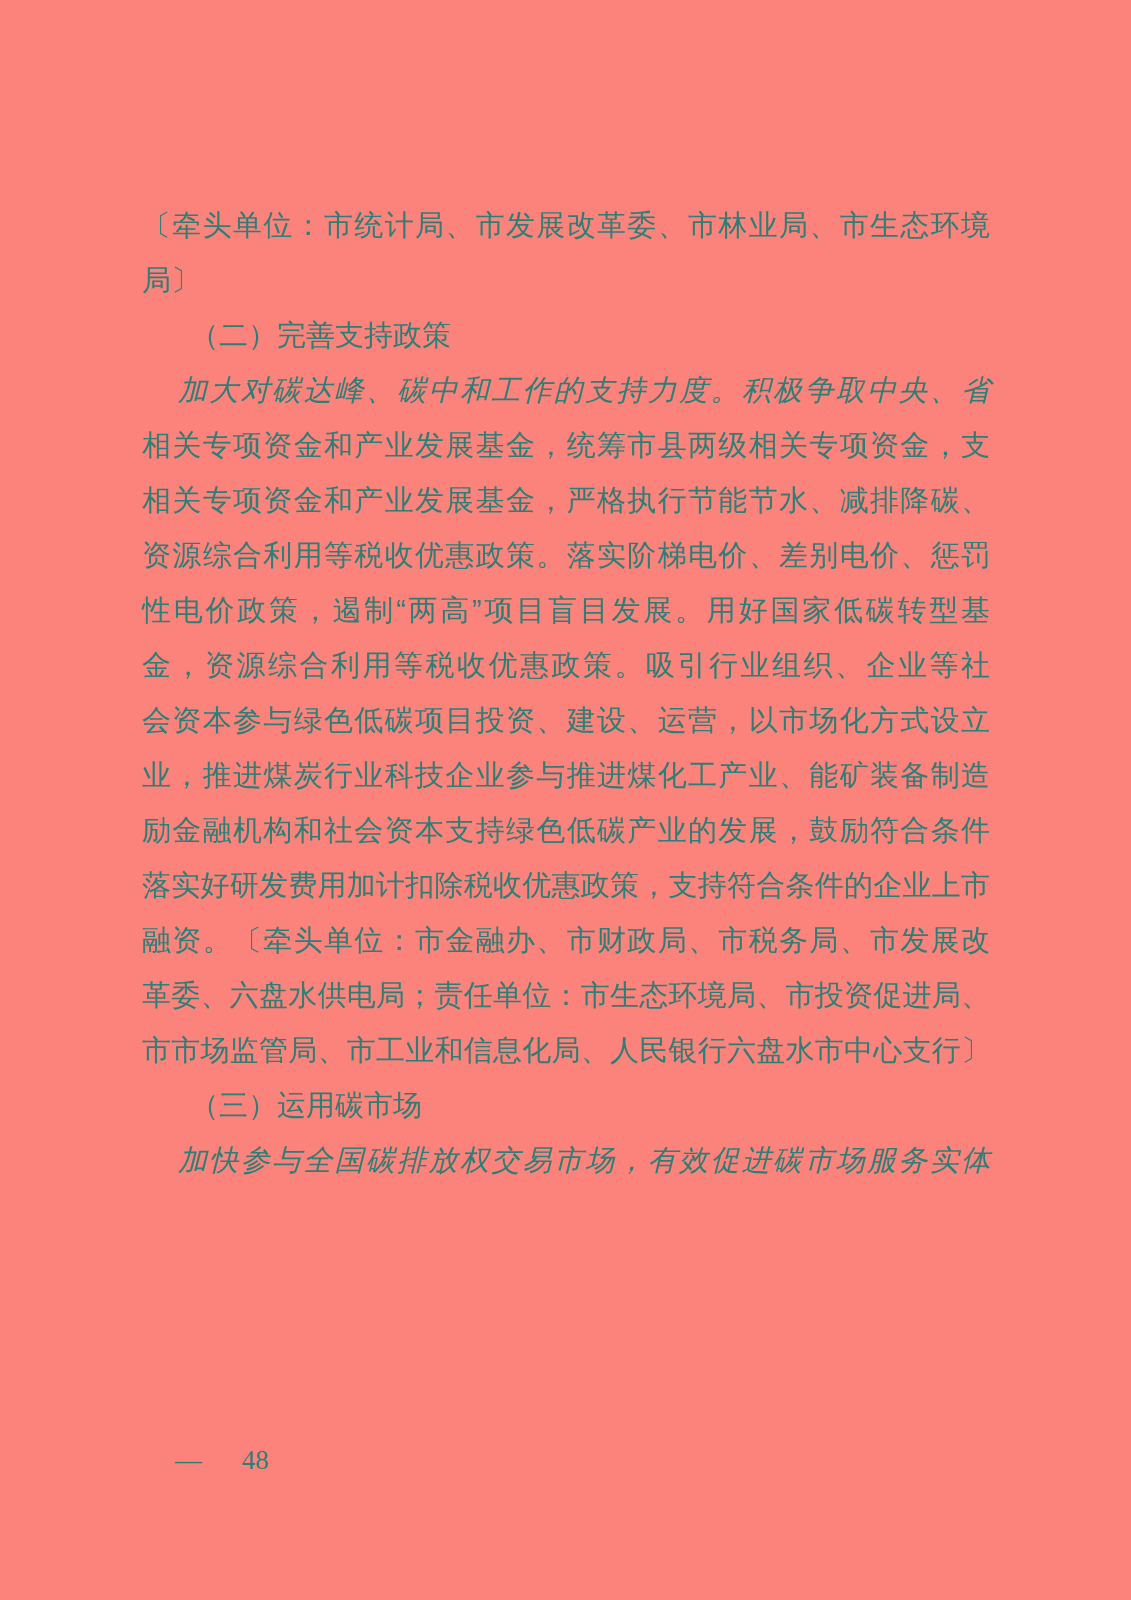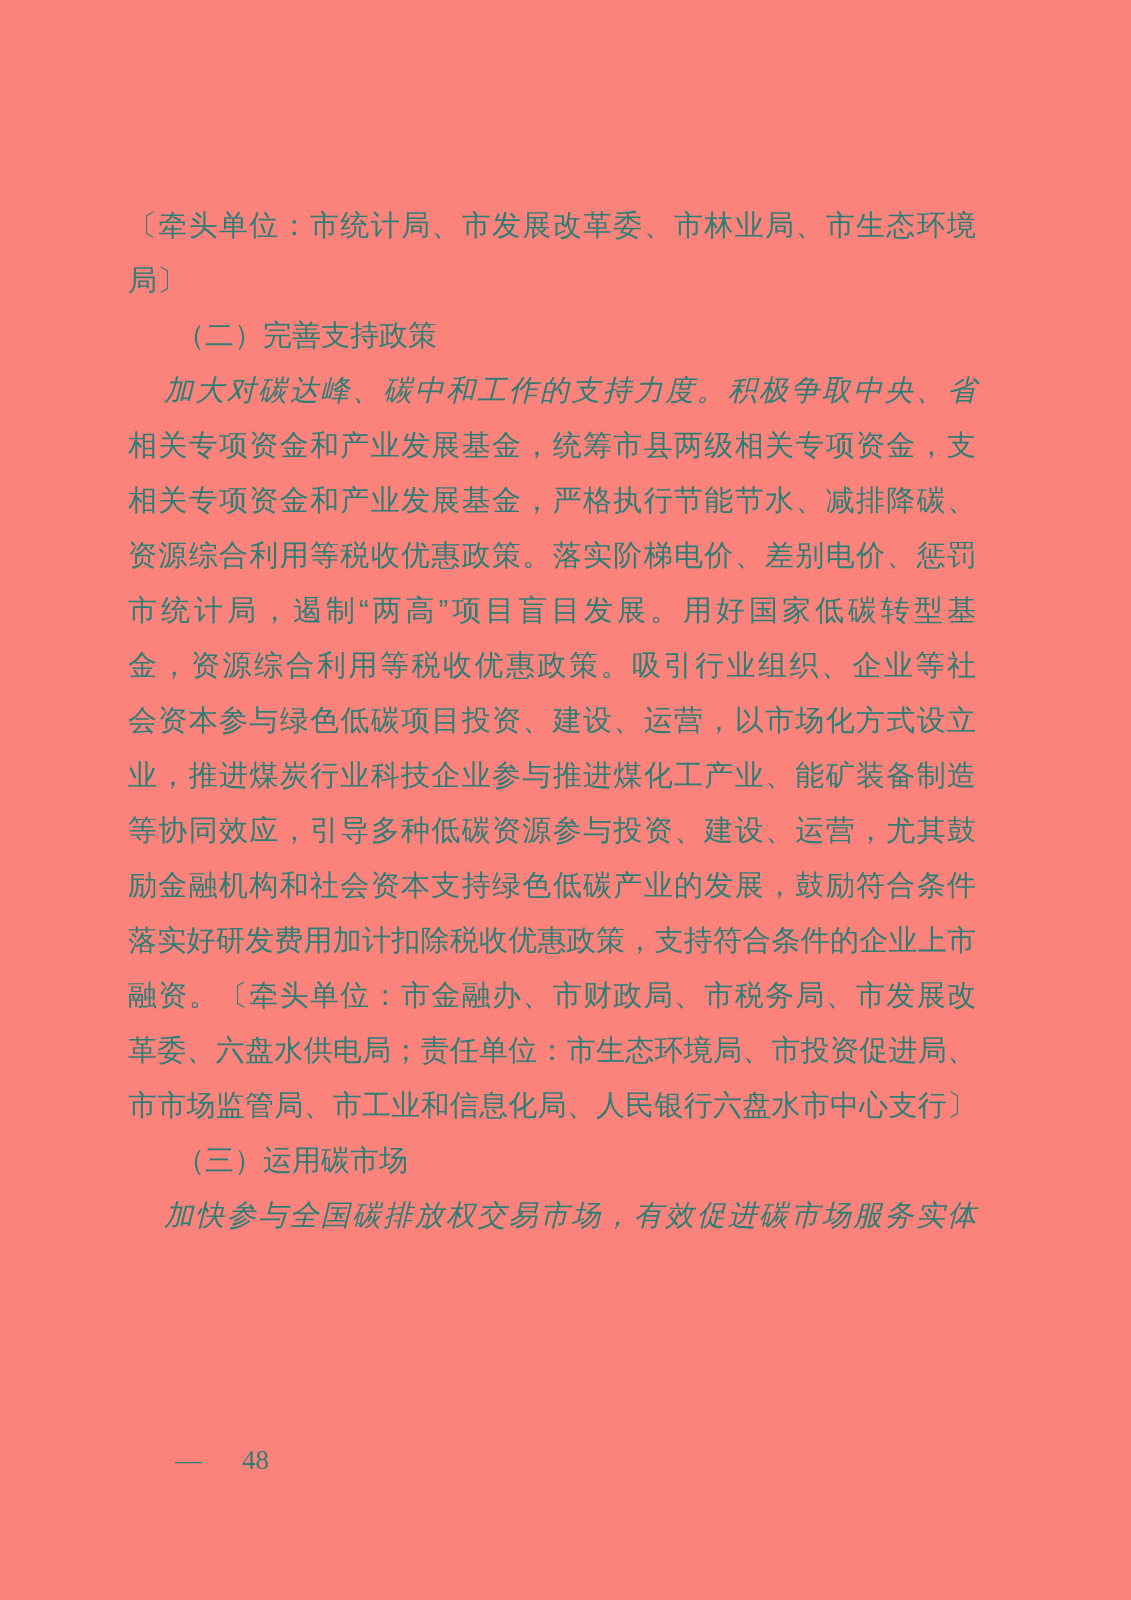--- a/index.html
+++ b/index.html
@@ -12,21 +12,21 @@
     position: relative;
     overflow: hidden;
     font-family: "Liberation Sans", "DejaVu Sans", sans-serif;
   }
   .page {
     position: absolute;
     inset: 0;
   }
   .text-block {
     position: absolute;
-    left: 128px;
+    left: 142px;
     top: 198px;
     width: 848px;
   }
   .line {
     height: 55px;
     line-height: 55px;
     font-size: 29px;
     letter-spacing: 0px;
     white-space: nowrap;
   }
@@ -67,25 +67,24 @@
 
 <div class="page">
   <div class="text-block">
       <div class="line justify">〔牵头单位：市统计局、市发展改革委、市林业局、市生态环境</div>
       <div class="line left">局〕</div>
       <div class="line heading">（二）完善支持政策</div>
       <div class="line justify-indent">加大对碳达峰、碳中和工作的支持力度。积极争取中央、省</div>
       <div class="line justify">相关专项资金和产业发展基金，统筹市县两级相关专项资金，支</div>
       <div class="line justify">相关专项资金和产业发展基金，严格执行节能节水、减排降碳、</div>
       <div class="line justify">资源综合利用等税收优惠政策。落实阶梯电价、差别电价、惩罚</div>
-      <div class="line justify">市统计局，遏制“两高”项目盲目发展。用好国家低碳转型基</div>
+      <div class="line justify">性电价政策，遏制“两高”项目盲目发展。用好国家低碳转型基</div>
       <div class="line justify">金，资源综合利用等税收优惠政策。吸引行业组织、企业等社</div>
       <div class="line justify">会资本参与绿色低碳项目投资、建设、运营，以市场化方式设立</div>
       <div class="line justify">业，推进煤炭行业科技企业参与推进煤化工产业、能矿装备制造</div>
-      <div class="line justify">等协同效应，引导多种低碳资源参与投资、建设、运营，尤其鼓</div>
       <div class="line justify">励金融机构和社会资本支持绿色低碳产业的发展，鼓励符合条件</div>
       <div class="line justify">落实好研发费用加计扣除税收优惠政策，支持符合条件的企业上市</div>
       <div class="line justify">融资。〔牵头单位：市金融办、市财政局、市税务局、市发展改</div>
       <div class="line justify">革委、六盘水供电局；责任单位：市生态环境局、市投资促进局、</div>
       <div class="line justify">市市场监管局、市工业和信息化局、人民银行六盘水市中心支行〕</div>
       <div class="line heading">（三）运用碳市场</div>
       <div class="line justify-indent">加快参与全国碳排放权交易市场，有效促进碳市场服务实体</div>
     </div>
   <div class="footer">
     <span class="dash">—</span>

